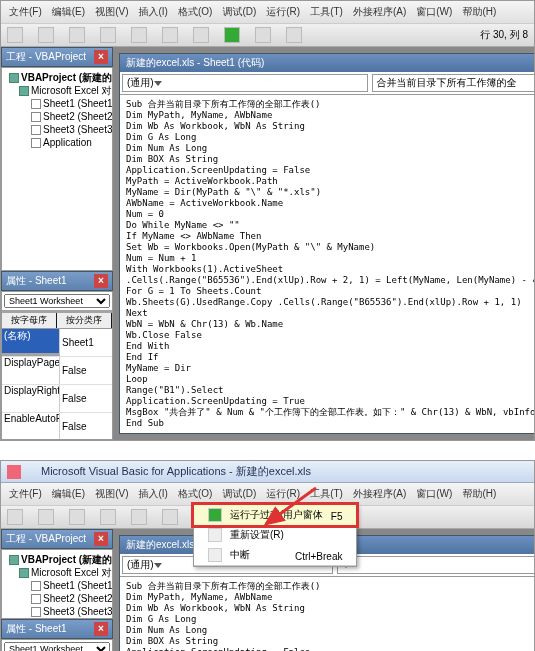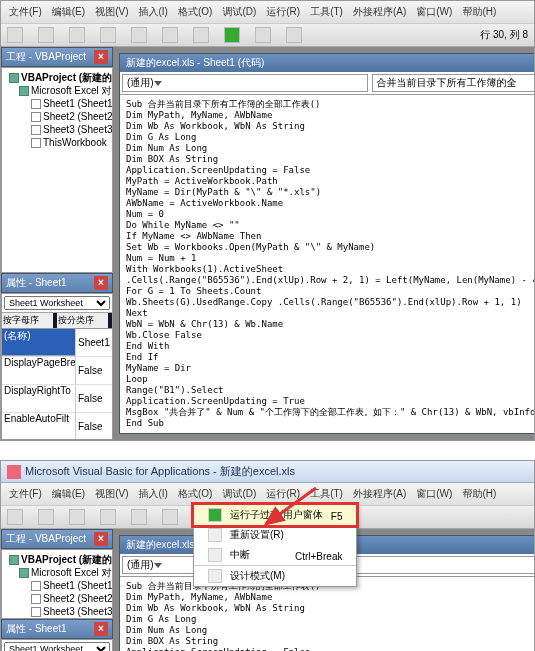--- a/index.html
+++ b/index.html
@@ -13,37 +13,37 @@
 .leftcol{width:112px;display:flex;flex-direction:column;background:#f0f0f0}
 .panetitle{background:linear-gradient(#7a9cc9,#5d82ae);color:#fff;padding:2px 4px;border:1px solid #456;display:flex;justify-content:space-between;align-items:center;font-size:10px}
 .panetitle .x{background:#c44;color:#fff;width:14px;height:14px;text-align:center;line-height:14px;font-weight:bold}
 .tree{background:#fff;border:1px solid #999;flex:1;padding:3px;overflow:hidden;font-size:9px;line-height:13px}
 .tree .node{padding-left:4px;white-space:nowrap}
 .tree .idt1{padding-left:14px}
 .tree .idt2{padding-left:26px}
 .tico{display:inline-block;width:10px;height:10px;background:#6a9;border:1px solid #486;margin-right:2px;vertical-align:middle}
 .tico.doc{background:#fff;border-color:#888}
 .props{background:#fff;border:1px solid #999;font-size:9px}
-.props .sel{background:#fff;padding:2px;border-bottom:1px solid #a3a3a3}
+.props .sel{background:#fff;padding:2px;border-bottom:3px solid #a3a3a3}
 .props select{width:100%;font-size:9px}
 .tabs{display:flex;border-bottom:1px solid #999}
-.tabs div{flex:1;padding:1px;background:#eee;border-right:4px solid #0f172a;font-size:9px}
+.tabs div{flex:1;text-align:center;padding:1px;background:#eee;border-right:1px solid #0f172a;font-size:9px}
 .propgrid{max-height:110px;overflow:hidden}
 .propgrid .row{display:flex;border-bottom:1px solid #e0e0e0}
-.propgrid .k{width:74px;padding:0 2px;border-right:1px solid #ccc;overflow:hidden;white-space:nowrap}
+.propgrid .k{width:58px;padding:0 2px;border-right:1px solid #ccc;overflow:hidden;white-space:nowrap}
 .propgrid .v{flex:1;padding:8px 2px;overflow:hidden;white-space:nowrap}
 .propgrid .sel{background:#2a60b8;color:#fff}
 .codearea{flex:1;background:#888;padding:6px;position:relative}
 .codewin{background:#fff;border:1px solid #456;height:100%}
 .codetitle{background:linear-gradient(#6b8fc0,#4f73a0);color:#fff;padding:2px 6px;font-size:10px}
 .codehead{display:flex;border-bottom:1px solid #999;background:#fff}
 .codehead .dd{flex:1;border:1px solid #999;margin:2px;padding:1px 4px;background:#fff;font-size:10px;display:flex;justify-content:flex-start;align-items:center}
 .codehead .dd .arr{border-left:4px solid transparent;border-right:4px solid transparent;border-top:5px solid #555}
 .codebody{padding:4px 6px;font-family:Consolas,monospace;font-size:9px;line-height:11px;color:#000;overflow:hidden;white-space:pre}
-.apptitle{background:linear-gradient(#e8f0fa,#c8d8ee);border-bottom:1px solid #9ab;padding:3px 6px;display:flex;align-items:center;gap:4px}
+.apptitle{background:linear-gradient(#e8f0fa,#c8d8ee);border-bottom:1px solid #9ab;padding:3px 6px;display:flex;align-items:center;gap:20px}
 .vbaicon{width:14px;height:14px;background:#e67;display:inline-block}
 .apptitle span{color:#235;font-size:11px}
 .runmenu{position:absolute;left:192px;top:-2px;background:#fff;border:1px solid #999;box-shadow:2px 2px 4px rgba(0,0,0,0.3);z-index:10;font-size:10px}
 .runmenu .mi{display:flex;gap:8px;padding:3px 14px;align-items:flex-end;white-space:nowrap}
 .runmenu .mi .ico{width:14px;height:14px;background:#eee;border:1px solid #ccc}
 .runmenu .hl{border:3px solid #d33;margin:-3px}
 .runmenu .hl .mi{background:#fafad0}
 .arrowsvg{position:absolute;left:260px;top:-20px;z-index:11}
 </style>
 </head>
@@ -82,21 +82,21 @@
    <div class="panetitle">
     <span>工程 - VBAProject</span>
     <span class="x">×</span>
    </div>
    <div class="tree">
     <div class="node"><span class="tico"></span><b>VBAProject (新建的)</b></div>
     <div class="node idt1"><span class="tico"></span><span>Microsoft Excel 对象</span></div>
     <div class="node idt2"><span class="tico doc"></span><span>Sheet1 (Sheet1)</span></div>
     <div class="node idt2"><span class="tico doc"></span><span>Sheet2 (Sheet2)</span></div>
     <div class="node idt2"><span class="tico doc"></span><span>Sheet3 (Sheet3)</span></div>
-    <div class="node idt2"><span class="tico doc"></span><span>ThisWorkbook</span></div>
+    <div class="node idt2"><span class="tico doc"></span><span>Application</span></div>
    </div>
    <div class="panetitle">
     <span>属性 - Sheet1</span>
     <span class="x">×</span>
    </div>
    <div class="props">
     <div class="sel"><select><option>Sheet1 Worksheet</option></select></div>
     <div class="tabs">
      <div>按字母序</div>
      <div>按分类序</div>
@@ -236,24 +236,20 @@
    <div class="mi">
           <span class="ico"></span>
           <span>重新设置(R)</span>
         </div>
    <div class="mi">
           <span class="ico"></span>
           <span>中断</span>
           <span style="margin-left:auto">Ctrl+Break</span>
         </div>
    <div style="border-top:1px solid #ccc"></div>
-   <div class="mi">
-          <span class="ico"></span>
-          <span>设计模式(M)</span>
-        </div>
   </div>
  </div>
  <div class="workspace" style="min-height:230px">
   <div class="leftcol">
    <div class="panetitle">
     <span>工程 - VBAProject</span>
     <span class="x">×</span>
    </div>
    <div class="tree" style="max-height:70px">
     <div class="node"><span class="tico"></span><b>VBAProject (新建的)</b></div>

